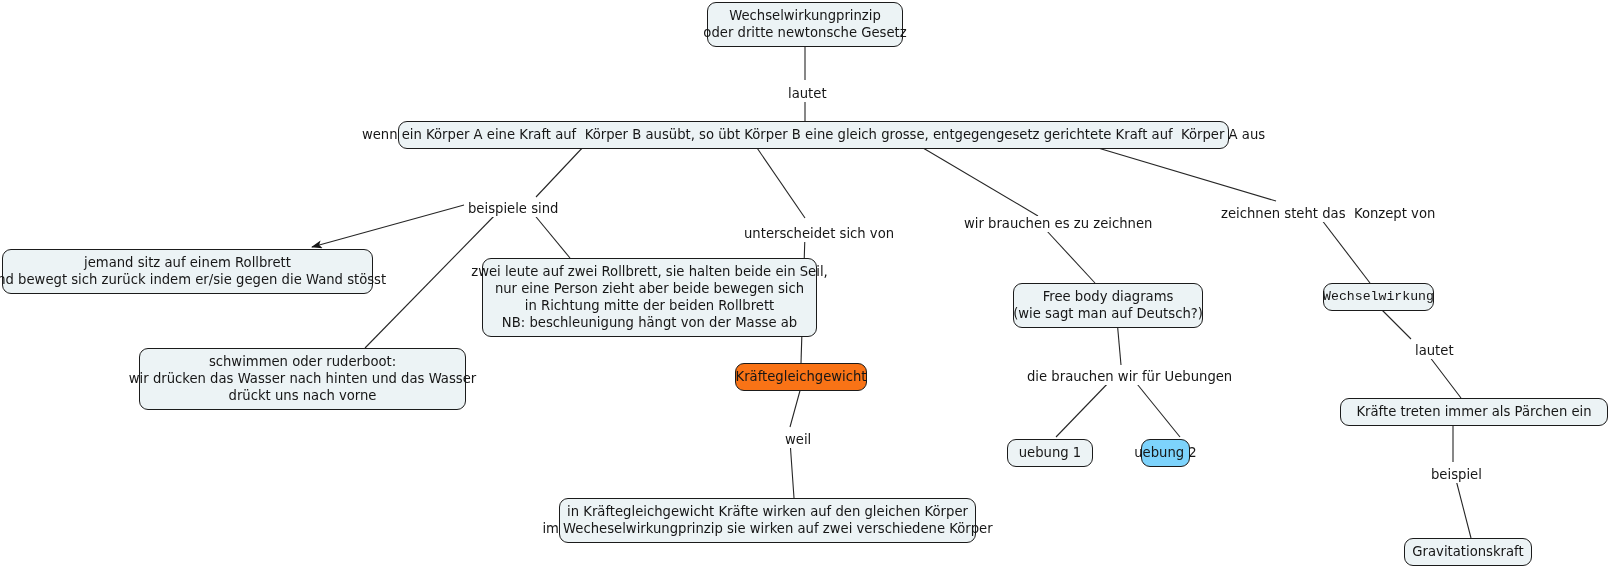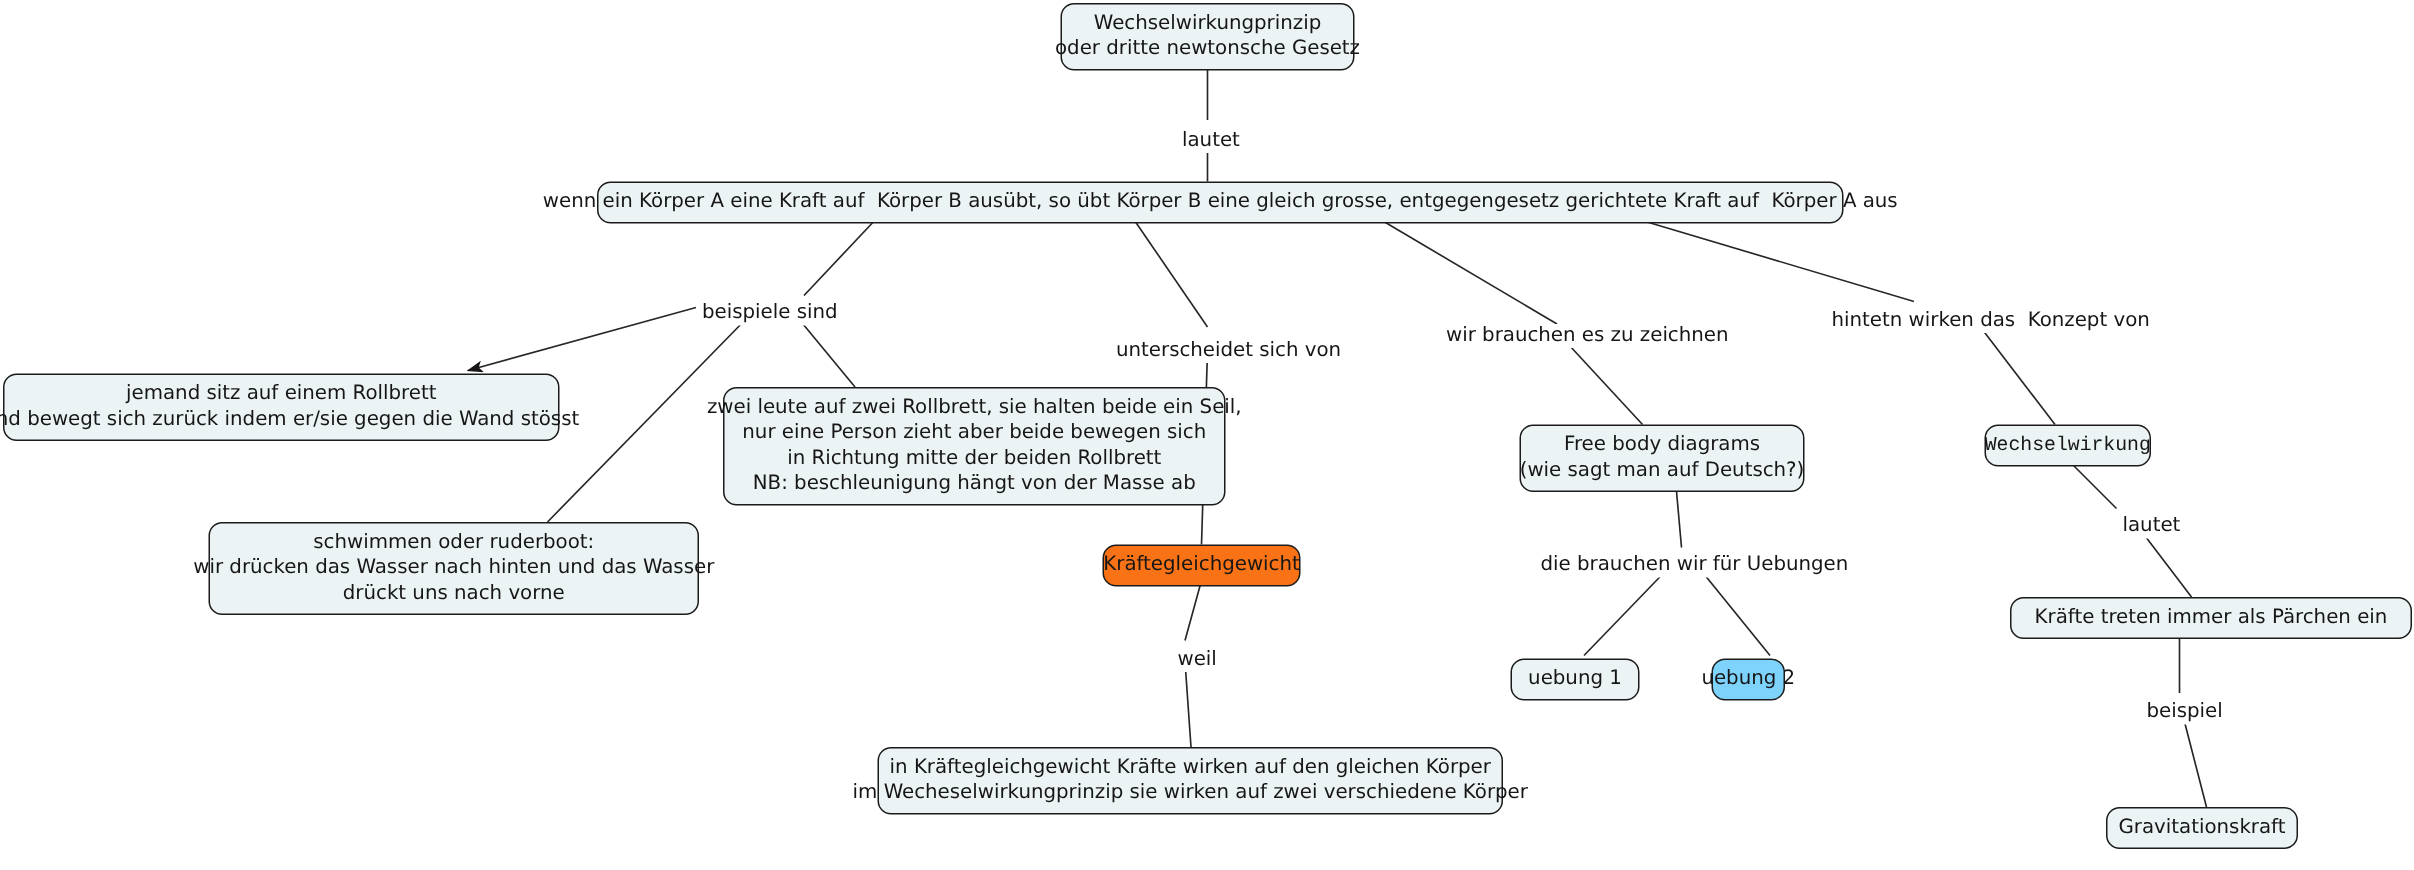--- a/index.html
+++ b/index.html
@@ -92,35 +92,35 @@
       <div class="node" style="left: 2px; top: 249px; width: 371px; min-height: 37px; background: rgb(236, 243, 245); border-color: rgb(27, 27, 27); color: rgb(22, 22, 22);"><span>jemand sitz auf einem Rollbrett
 und bewegt sich zurück indem er/sie gegen die Wand stösst</span></div>
       <div class="node" style="left: 446px; top: 258px; width: 335px; min-height: 68px; background: rgb(236, 243, 245); border-color: rgb(27, 27, 27); color: rgb(22, 22, 22); margin-left: 36px;"><span>zwei leute auf zwei Rollbrett, sie halten beide ein Seil,
 nur eine Person zieht aber beide bewegen sich
 in Richtung mitte der beiden Rollbrett
 NB: beschleunigung hängt von der Masse ab</span></div>
       <div class="node" style="left: 139px; top: 348px; width: 327px; min-height: 53px; background: rgb(236, 243, 245); border-color: rgb(27, 27, 27); color: rgb(22, 22, 22);"><span>schwimmen oder ruderboot:
 wir drücken das Wasser nach hinten und das Wasser
 drückt uns nach vorne</span></div>
       <div class="node" style="left: 735px; top: 363px; width: 132px; min-height: 24px; background: #f97316; border-color: rgb(27, 27, 27); color: rgb(22, 22, 22);"><span>Kräftegleichgewicht</span></div>
-      <div class="node" style="left: 585px; top: 498px; width: 417px; min-height: 37px; background: rgb(236, 243, 245); border-color: rgb(27, 27, 27); color: rgb(22, 22, 22);"><span>in Kräftegleichgewicht Kräfte wirken auf den gleichen Körper
+      <div class="node" style="left: 559px; top: 498px; width: 417px; min-height: 37px; background: rgb(236, 243, 245); border-color: rgb(27, 27, 27); color: rgb(22, 22, 22);"><span>in Kräftegleichgewicht Kräfte wirken auf den gleichen Körper
 im Wecheselwirkungprinzip sie wirken auf zwei verschiedene Körper</span></div>
       <div class="node" style="left: 1013px; top: 283px; width: 190px; min-height: 37px; background: rgb(236, 243, 245); border-color: rgb(27, 27, 27); color: rgb(22, 22, 22);"><span>Free body diagrams
 (wie sagt man auf Deutsch?)</span></div>
       <div class="node" style="left: 1007px; top: 439px; width: 86px; min-height: 24px; background: rgb(236, 243, 245); border-color: rgb(27, 27, 27); color: rgb(22, 22, 22);"><span>uebung 1</span></div>
       <div class="node" style="left: 1141px; top: 439px; width: 49px; min-height: 24px; background: #7dd3fc; border-color: rgb(27, 27, 27); color: rgb(22, 22, 22);"><span>uebung 2</span></div>
       <div class="node" style="left: 1323px; top: 283px; width: 111px; min-height: 24px; background: rgb(236, 243, 245); border-color: rgb(27, 27, 27); color: rgb(22, 22, 22); font-family: Liberation Mono, monospace;"><span>Wechselwirkung</span></div>
       <div class="node" style="left: 1340px; top: 398px; width: 268px; min-height: 24px; background: rgb(236, 243, 245); border-color: rgb(27, 27, 27); color: rgb(22, 22, 22);"><span>Kräfte treten immer als Pärchen ein</span></div>
       <div class="node" style="left: 1404px; top: 538px; width: 128px; min-height: 24px; background: rgb(236, 243, 245); border-color: rgb(27, 27, 27); color: rgb(22, 22, 22);"><span>Gravitationskraft</span></div>
     </div>
   <div id="label-layer">
       <div class="link-label" style="left: 786px; top: 86px; color: rgb(22, 22, 22);">lautet</div>
       <div class="link-label" style="left: 466px; top: 201px; color: rgb(22, 22, 22);">beispiele sind</div>
       <div class="link-label" style="left: 742px; top: 226px; color: rgb(22, 22, 22);">unterscheidet sich von</div>
       <div class="link-label" style="left: 962px; top: 216px; color: rgb(22, 22, 22);">wir brauchen es zu zeichnen</div>
-      <div class="link-label" style="left: 1219px; top: 206px; color: rgb(22, 22, 22);">hintetn wirken das  Konzept von</div>
+      <div class="link-label" style="left: 1219px; top: 206px; color: rgb(22, 22, 22);">zeichnen steht das  Konzept von</div>
       <div class="link-label" style="left: 1025px; top: 369px; color: rgb(22, 22, 22);">die brauchen wir für Uebungen</div>
       <div class="link-label" style="left: 1413px; top: 343px; color: rgb(22, 22, 22);">lautet</div>
       <div class="link-label" style="left: 783px; top: 432px; color: rgb(22, 22, 22);">weil</div>
       <div class="link-label" style="left: 1429px; top: 467px; color: rgb(22, 22, 22);">beispiel</div>
     </div>
 
 </div>
 
 </body></html>

